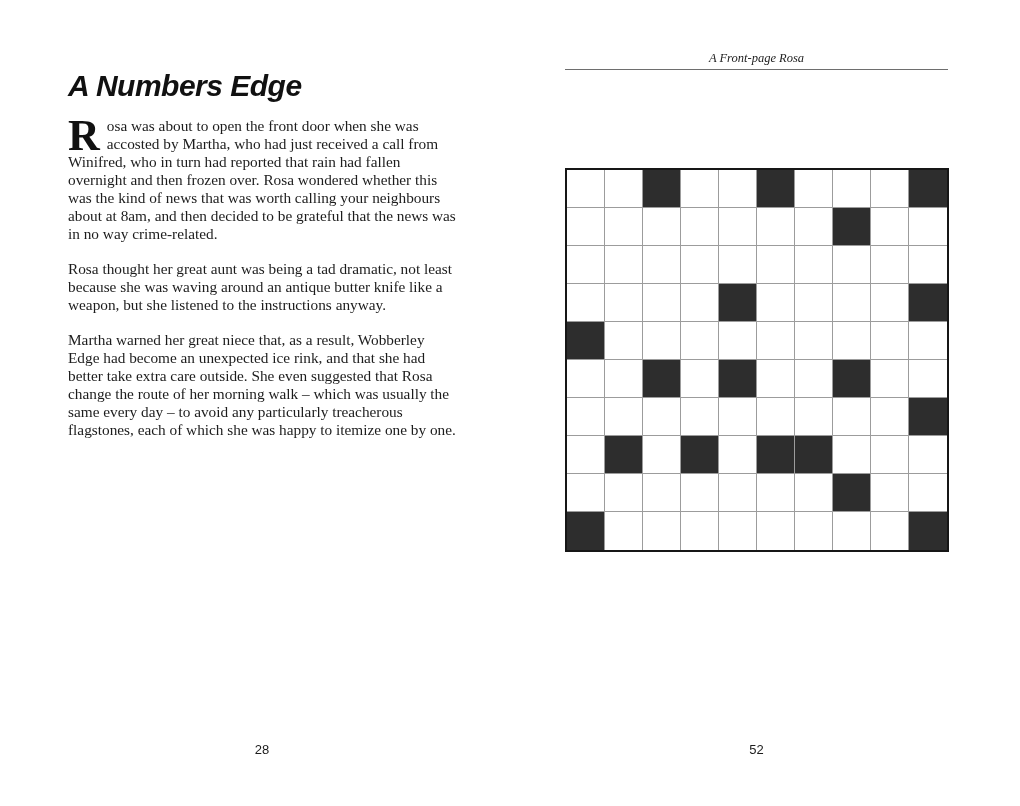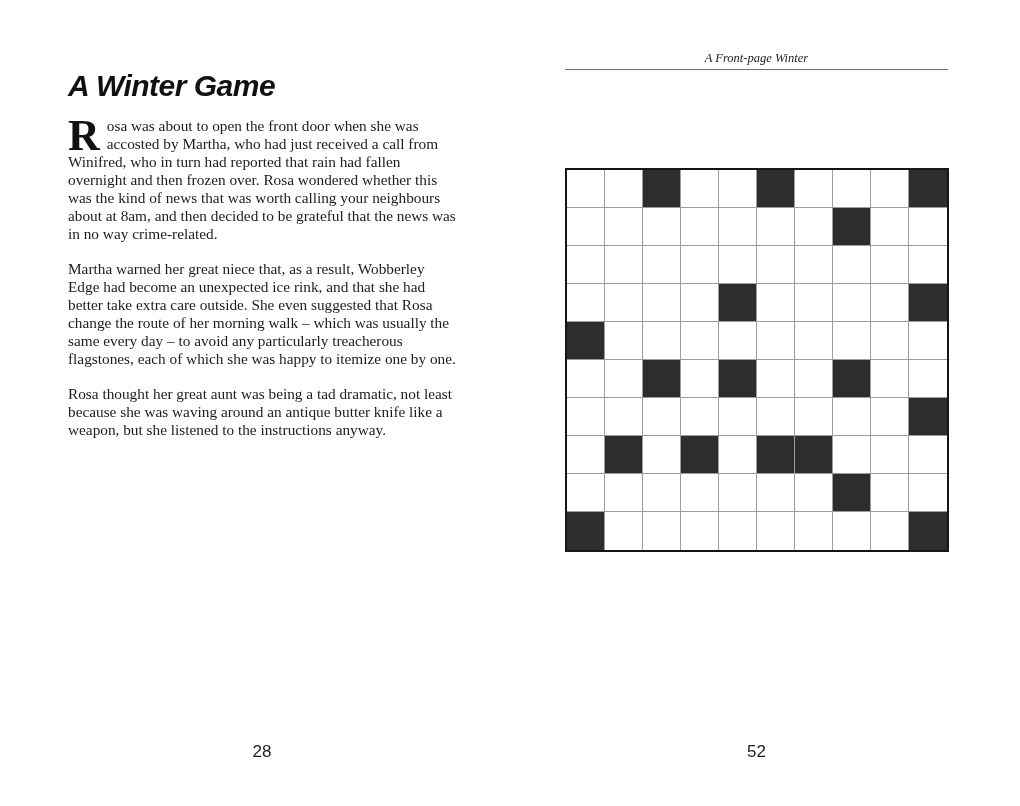--- a/index.html
+++ b/index.html
@@ -96,44 +96,44 @@
     background: #ffffff;
   }
   .cell:nth-child(10n) { border-right: none; }
   .cell:nth-last-child(-n+10) { border-bottom: none; }
 
   
   .page-num {
     position: absolute;
     top: 742px;
     font-family: "Liberation Sans", sans-serif;
-    font-size: 17px;
+    font-size: 13px;
     color: #1c1c1c;
     text-align: center;
   }
   .page-num.left  { left: 68px;  width: 388px; }
   .page-num.right { left: 565px; width: 383px; }
 </style>
 </head>
 <body>
 
 <div class="left-page">
 
-  <h1 class="page-title">A Winter Game</h1>
+  <h1 class="page-title">A Numbers Edge</h1>
 
   <p class="para first"><span class="dropcap">R</span><span>osa was about to open the front door when she was accosted by Martha, who had just received a call from Winifred, who in turn had reported that rain had fallen overnight and then frozen over. Rosa wondered whether this was the kind of news that was worth calling your neighbours about at 8am, and then decided to be grateful that the news was in no way crime-related.</span></p>
 
+  <p class="para">Rosa thought her great aunt was being a tad dramatic, not least because she was waving around an antique butter knife like a weapon, but she listened to the instructions anyway.</p>
+
   <p class="para">Martha warned her great niece that, as a result, Wobberley Edge had become an unexpected ice rink, and that she had better take extra care outside. She even suggested that Rosa change the route of her morning walk – which was usually the same every day – to avoid any particularly treacherous flagstones, each of which she was happy to itemize one by one.</p>
 
-  <p class="para">Rosa thought her great aunt was being a tad dramatic, not least because she was waving around an antique butter knife like a weapon, but she listened to the instructions anyway.</p>
-
 </div>
 
 <div class="right-page">
-  <div class="running-header">A Front-page Winter</div>
+  <div class="running-header">A Front-page Rosa</div>
 
   <div class="puzzle-grid">
       <div class="cell" style="background: rgb(255, 255, 255);"></div>
       <div class="cell" style="background: rgb(255, 255, 255);"></div>
       <div class="cell" style="background: rgb(45, 45, 45);"></div>
       <div class="cell" style="background: rgb(255, 255, 255);"></div>
       <div class="cell" style="background: rgb(255, 255, 255);"></div>
       <div class="cell" style="background: rgb(45, 45, 45);"></div>
       <div class="cell" style="background: rgb(255, 255, 255);"></div>
       <div class="cell" style="background: rgb(255, 255, 255);"></div>

